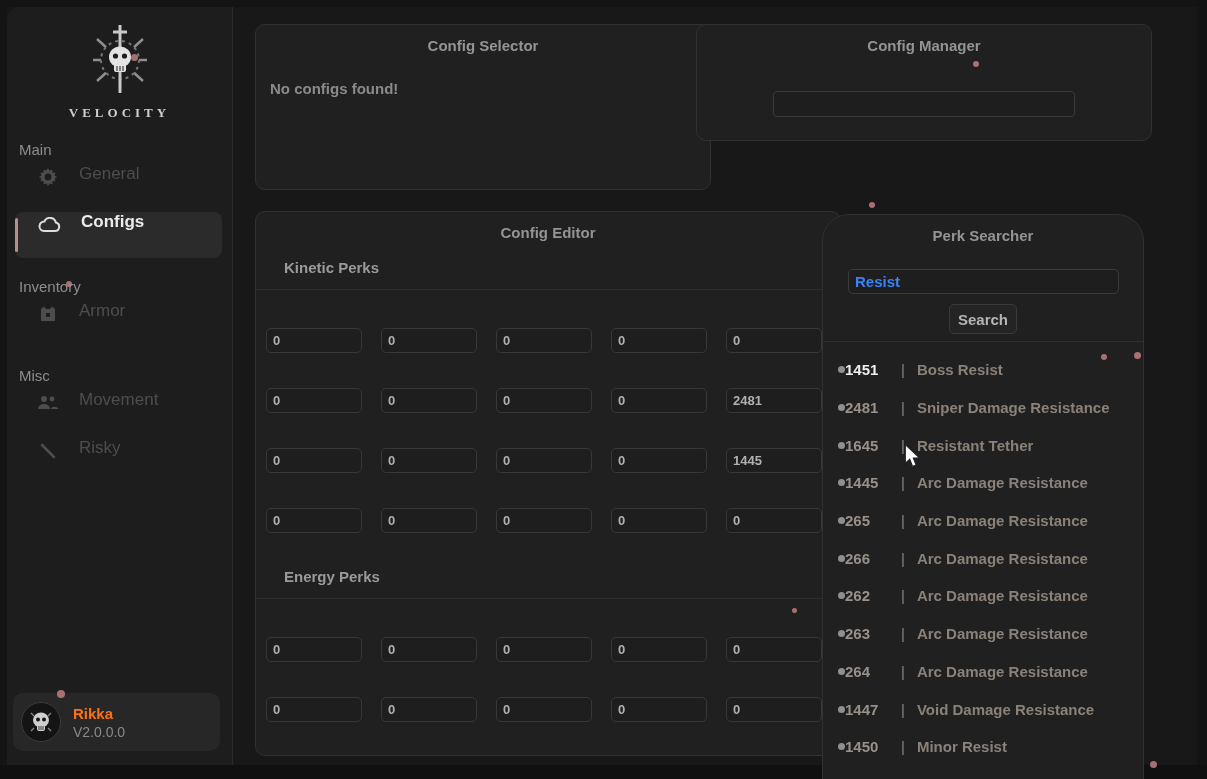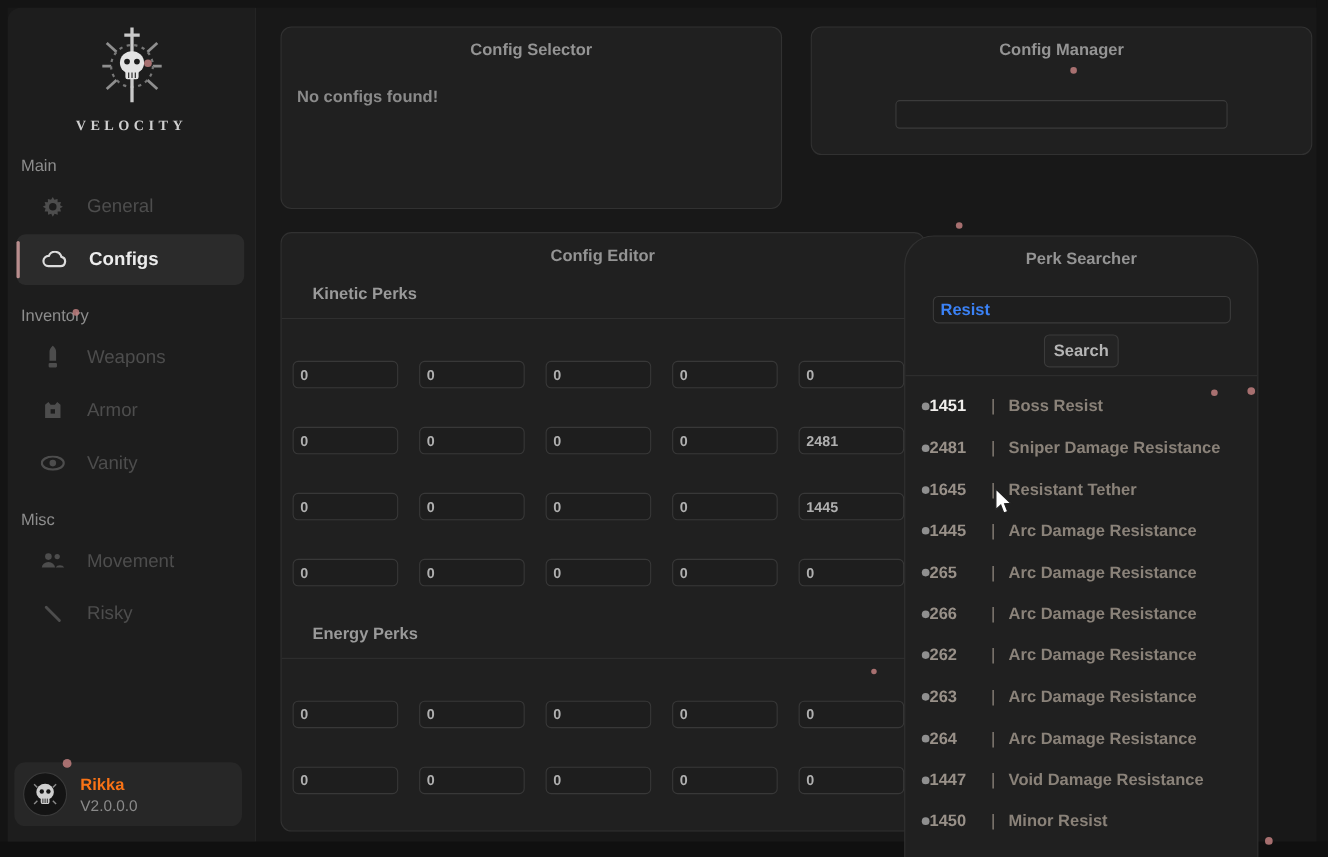--- a/index.html
+++ b/index.html
@@ -19,21 +19,21 @@
   .sidebar {
     position:absolute; left:7px; top:7px; width:226px; height:758px;
     background:#1d1d1d; border-right:1px solid #2a2a2a; border-top-left-radius:12px;
     display:flex; flex-direction:column; z-index:2;
   }
   .logo { padding-top:16px; text-align:center; position:relative; }
   .logo-text { margin-top:4px; font-family:"Liberation Serif","DejaVu Serif",serif;
     font-weight:bold; font-size:13px; letter-spacing:4px; color:#cfcfcf; }
   .section-label { margin:20px 0 6px 12px; font-size:15px; color:#8d8d8d; }
   .nav-item {
-    display:flex; align-items:center; height:46px; margin:2px 10px 2px 6px;
+    display:flex; align-items:flex-start; height:46px; margin:2px 10px 2px 6px;
     padding-left:22px; border-radius:8px; color:#4d4d4d; font-size:17px; font-weight:500;
     position:relative; cursor:default;
   }
   .nav-item .nav-icon { width:26px; height:26px; display:flex; align-items:center; justify-content:center;
     margin-right:18px; font-size:19px; }
   .nav-item.active { background:#2b2b2b; color:#ececec; font-weight:700; margin-left:8px; }
   .nav-item.active .accent-bar {
     position:absolute; left:0; top:6px; bottom:6px; width:3px; border-radius:2px; background:#b98e8e;
   }
   .spacer { flex:1; }
@@ -43,21 +43,21 @@
   }
   .avatar { width:40px; height:40px; border-radius:50%; background:#141414; border:1px solid #3a3a3a;
     display:flex; align-items:center; justify-content:center; margin-right:12px; }
   .user-name { font-size:15px; font-weight:700; color:#f97316; }
   .user-version { font-size:14px; color:#8a8a8a; margin-top:2px; }
 
   
   .panel { position:absolute; background:#202020; border:1px solid #313131; border-radius:10px; }
   .panel-title { text-align:center; margin-top:12px; font-size:15px; font-weight:600; color:#949494; }
   #config-selector { left:255px; top:24px;  width:456px; height:166px; }
-  #config-manager  { left:737px; top:24px;  width:456px; height:117px; }
+  #config-manager  { left:696px; top:24px;  width:456px; height:117px; }
   #config-editor   { left:255px; top:211px; width:586px; height:545px; }
   #perk-searcher   { left:822px; top:214px; width:322px; height:611px; overflow:hidden;border-radius:27px; }
 
   .empty-text { margin:26px 0 0 14px; font-size:15px; font-weight:600; color:#8a8a8a; }
 
   .cm-input { position:absolute; left:76px; top:66px; width:302px; height:26px;
     background:#1e1e1e; border:1px solid #3b3b3b; border-radius:4px; color:#d0d0d0;
     font-size:14px; padding:0 8px; font-family:inherit; }
   .cm-buttons { position:absolute; left:0; right:0; top:118px; display:flex; justify-content:center; gap:10px; }
   .btn { width:122px; height:28px; background:transparent; border:1px solid #3b3b3b; border-radius:4px;
@@ -138,44 +138,26 @@
         <span class="nav-icon">
           <svg width="24" height="16" viewBox="0 0 24 16">
             <path d="M6 14 h11 a4.3 4.3 0 0 0 .8-8.5 A6 6 0 0 0 6.4 4.6 A4.7 4.7 0 0 0 6 14 Z" fill="none" stroke="#dcdcdc" stroke-width="2"></path>
           </svg>
         </span>
         <span>Configs</span>
       </div>
       <div class="section-label">Inventory</div>
       <div class="nav-item">
         <span class="nav-icon">
-          <svg width="10" height="22" viewBox="0 0 10 22" fill="#4d4d4d">
-            <path d="M5 0 C7.5 2.5 8 4 8 6 L8 14 L2 14 L2 6 C2 4 2.5 2.5 5 0 Z"></path>
-            <rect x="1.2" y="16" width="7.6" height="4" rx="1"></rect>
-          </svg>
-        </span>
-        <span>Weapons</span>
-      </div>
-      <div class="nav-item">
-        <span class="nav-icon">
           <svg width="20" height="18" viewBox="0 0 20 18" fill="#4d4d4d">
             <path d="M3 4 L6 1.5 L8 4 L12 4 L14 1.5 L17 4 L17 16 L3 16 Z"></path>
             <rect x="8" y="8" width="4" height="4" fill="#1d1d1d"></rect>
           </svg>
         </span>
         <span>Armor</span>
-      </div>
-      <div class="nav-item">
-        <span class="nav-icon">
-          <svg width="22" height="14" viewBox="0 0 22 14">
-            <ellipse cx="11" cy="7" rx="10" ry="6" fill="none" stroke="#4d4d4d" stroke-width="2"></ellipse>
-            <circle cx="11" cy="7" r="3" fill="#4d4d4d"></circle>
-          </svg>
-        </span>
-        <span>Vanity</span>
       </div>
       <div class="section-label">Misc</div>
       <div class="nav-item">
         <span class="nav-icon">
           <svg width="22" height="16" viewBox="0 0 22 16" fill="#4d4d4d">
             <circle cx="7" cy="4" r="3"></circle>
             <circle cx="15" cy="4" r="2.4"></circle>
             <path d="M1 14 a6 5 0 0 1 12 0 Z"></path>
             <path d="M13.5 14 a4.5 4 0 0 1 8 0 Z"></path>
           </svg>

